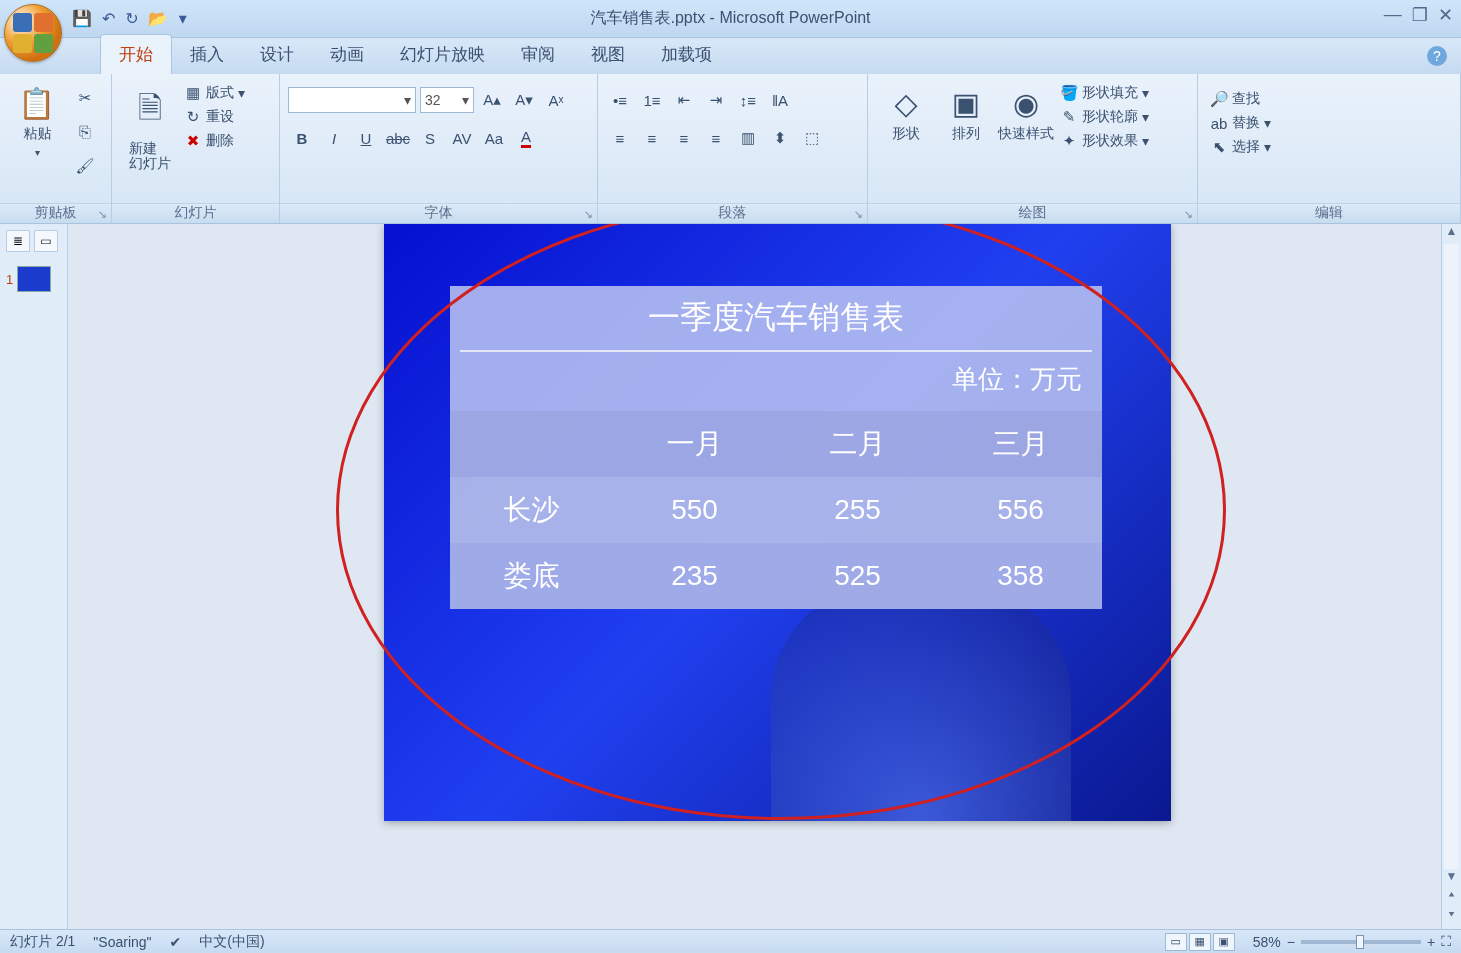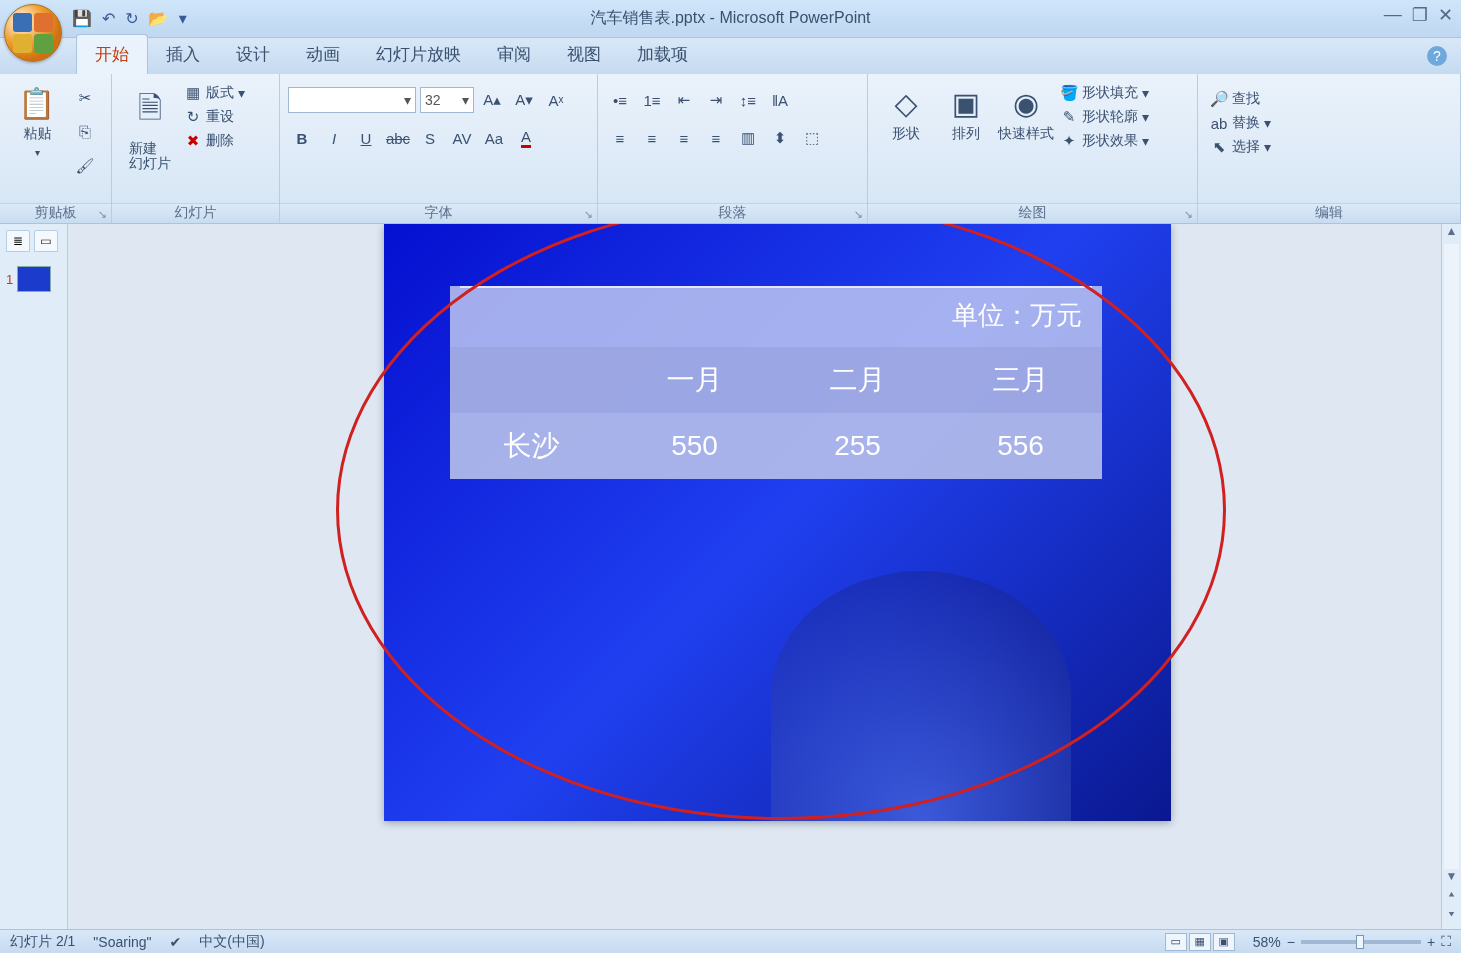--- a/index.html
+++ b/index.html
@@ -11,21 +11,21 @@
 .office-btn .q { width:40px; height:40px; display:grid; grid-template:1fr 1fr / 1fr 1fr; gap:2px; }
 .office-btn .q div { border-radius:3px; }
 .office-btn .q .a{background:#3b6fb5;} .office-btn .q .b{background:#e07030;} .office-btn .q .c{background:#e0b030;} .office-btn .q .d{background:#60a040;}
 .qat { margin-left:72px; display:flex; align-items:center; gap:10px; }
 .qat-icon { font-size:16px; color:#3b5998; cursor:pointer; }
 .title-text { position:absolute; left:0; right:0; text-align:center; font-size:16px; color:#3b5170; pointer-events:none; }
 .winctl { position:absolute; right:8px; top:4px; display:flex; gap:10px; }
 .winctl span { font-size:18px; color:#546a8c; cursor:pointer; font-family:Arial; }
 
 
-.tabs { height:36px; background:linear-gradient(#d8e8f8,#c6daf0); display:flex; align-items:flex-end; padding-left:76px; position:relative; }
+.tabs { height:36px; background:linear-gradient(#d8e8f8,#c6daf0); display:flex; align-items:flex-end; padding-left:100px; position:relative; }
 .tab { padding:8px 18px; font-size:17px; color:#3b5170; cursor:pointer; }
 .tab.active { background:#eaf2fb; border:1px solid #a9c3e0; border-bottom:none; border-radius:4px 4px 0 0; color:#c04010; }
 .help-btn { position:absolute; right:14px; top:8px; width:20px; height:20px; border-radius:50%; background:#6fa8dc; color:#fff; text-align:center; line-height:20px; font-size:14px; cursor:pointer; }
 
 
 .ribbon { height:150px; background:linear-gradient(#eaf2fb,#d5e5f5); border-bottom:1px solid #a9c3e0; display:flex; }
 .group { border-right:1px solid #b5cde5; display:flex; flex-direction:column; position:relative; }
 .group-body { flex:1; display:flex; align-items:flex-start; padding:6px 8px; }
 .group-label { height:20px; text-align:center; font-size:14px; color:#5a6f8c; background:linear-gradient(#dceaf8,#c8dcf0); border-top:1px solid #c0d4e8; position:relative; }
 .group-label .launcher { position:absolute; right:4px; top:4px; font-size:11px; color:#7a8fa8; cursor:pointer; }
@@ -265,36 +265,43 @@
       <div class="thumb">
         <span class="num">1</span>
         <div class="mini"></div>
       </div>
     </div>
   </div>
   <div class="slide-area">
     <div class="slide">
       <div class="deco"></div>
       <div class="tblbox">
+        <div class="ttl">一季度汽车销售表</div>
         <div class="hr"></div>
         <div class="unit">单位：万元</div>
         <table>
           <tbody>
               <tr class="h">
             <td></td>
             <td>一月</td>
             <td>二月</td>
             <td>三月</td>
           </tr>
           <tr class="r1">
             <td>长沙</td>
             <td>550</td>
             <td>255</td>
             <td>556</td>
           </tr>
+          <tr class="r2">
+            <td>娄底</td>
+            <td>235</td>
+            <td>525</td>
+            <td>358</td>
+          </tr>
         </tbody>
           </table>
       </div>
     </div>
     <div class="ellipse"></div>
   </div>
   <div class="vscroll">
     <div class="arr up">▲</div>
     <div class="track"></div>
     <div class="arr dn">▼</div>

